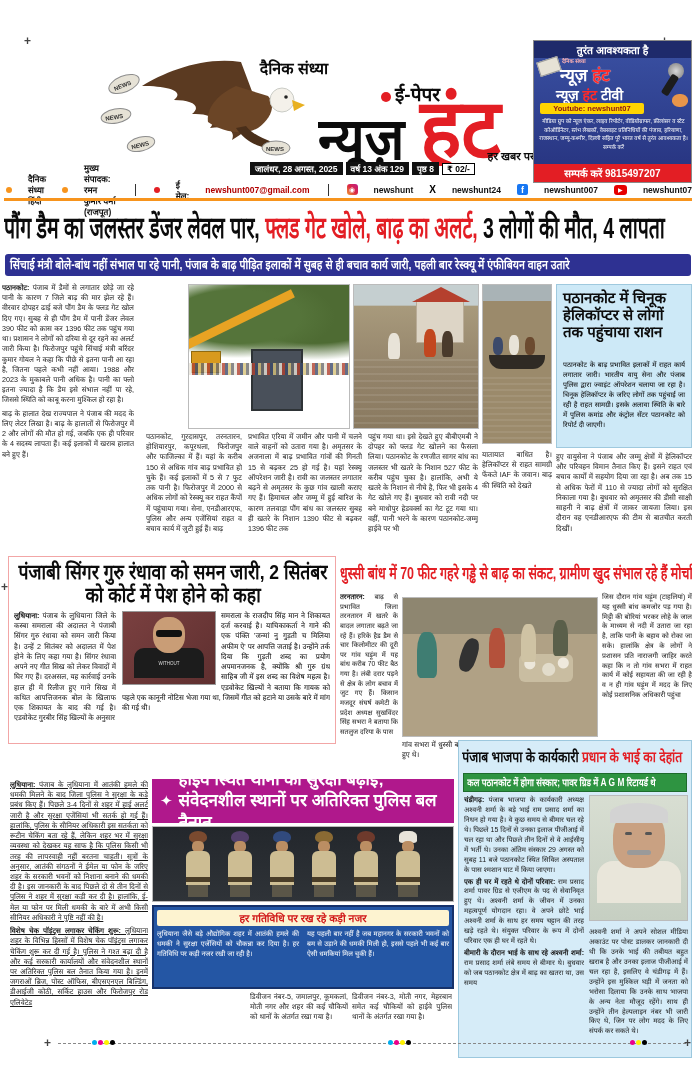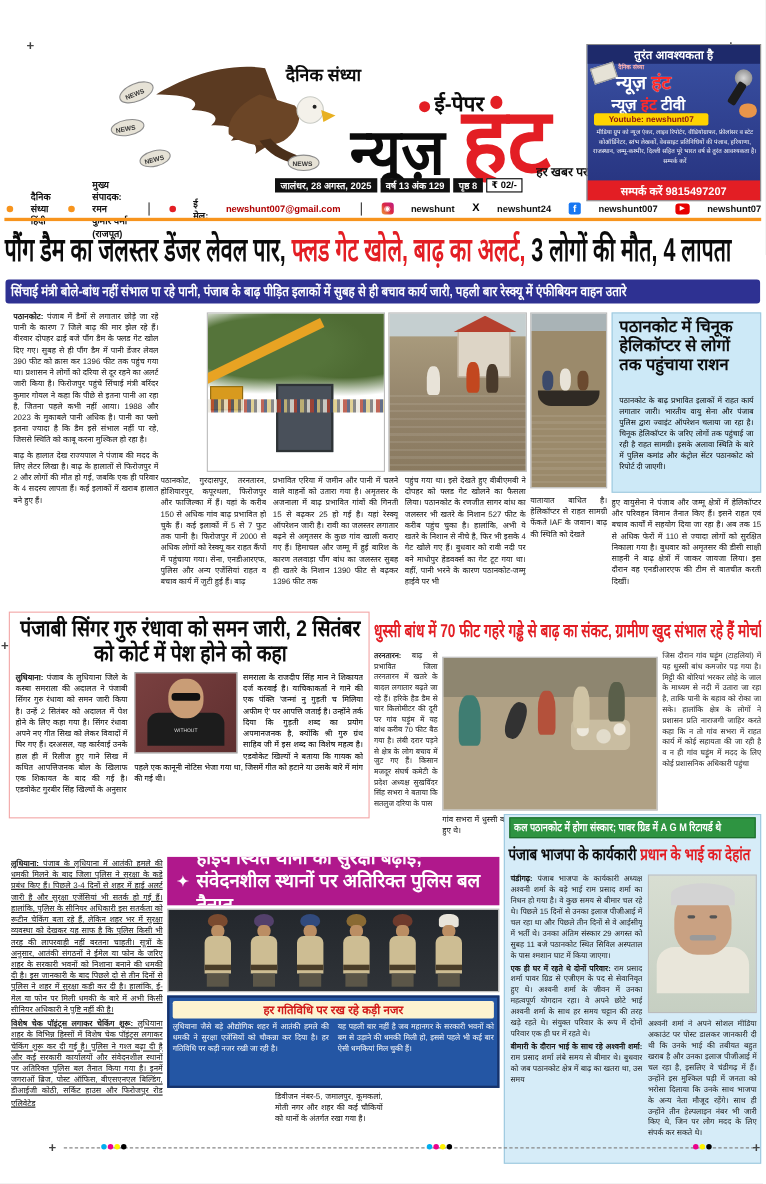--- a/index.html
+++ b/index.html
@@ -131,21 +131,21 @@
   <div class="abs" style="left:4px;top:210px;width:688px;height:42px;overflow:hidden;">
     <div class="sq" style="width:1060px;transform:scaleX(.65);font-size:30px;font-weight:bold;line-height:1.2;text-align:left;">
       <span style="color:#0b0b0b;">पौंग डैम का जलस्तर डेंजर लेवल पार, </span><span style="color:#e31e24;">फ्लड गेट खोले, बाढ़ का अलर्ट,</span><span style="color:#0b0b0b;"> 3 लोगों की मौत, 4 लापता</span>
     </div>
   </div>
 
   <div class="abs" style="left:5px;top:254px;width:686px;height:22px;background:#2e3192;border-radius:3px;overflow:hidden;">
     <div class="sq" style="width:810px;transform:scaleX(.845);color:#fff;font-weight:bold;font-size:12.5px;line-height:22px;padding-left:6px;">सिंचाई मंत्री बोले-बांध नहीं संभाल पा रहे पानी,  पंजाब के बाढ़ पीड़ित इलाकों में सुबह से ही बचाव कार्य जारी,  पहली बार रेस्क्यू में एंफीबियन वाहन उतारे</div>
   </div>
 
-  <div class="body-text" style="left:12px;top:283px;width:132px;height:316px;">
+  <div class="body-text" style="left:2px;top:283px;width:132px;height:316px;">
     <b>पठानकोट:</b>
     <span>पंजाब में डैमों से लगातार छोड़े जा रहे पानी के कारण 7 जिले बाढ़ की मार झेल रहे हैं। वीरवार दोपहर ढाई बजे पौंग डैम के फ्लड गेट खोल दिए गए। सुबह से ही पौंग डैम में पानी डेंजर लेवल 390 फीट को क्रास कर 1396 फीट तक पहुंच गया था। प्रशासन ने लोगों को दरिया से दूर रहने का अलर्ट जारी किया है। फिरोजपुर पहुंचे सिंचाई मंत्री बरिंदर कुमार गोयल ने कहा कि पीछे से इतना पानी आ रहा है, जितना पहले कभी नहीं आया। 1988 और 2023 के मुकाबले पानी अधिक है। पानी का फ्लो इतना ज्यादा है कि डैम इसे संभाल नहीं पा रहे, जिससे स्थिति को काबू करना मुश्किल हो रहा है।</span>
     <span style="display:block;margin-top:3px;">बाढ़ के हालात देख राज्यपाल ने पंजाब की मदद के लिए लेटर लिखा है। बाढ़ के हालातों से फिरोजपुर में 2 और लोगों की मौत हो गई, जबकि एक ही परिवार के 4 सदस्य लापता हैं। कई इलाकों में खराब हालात बने हुए हैं।</span>
   </div>
 
   <div class="photo" style="left:188px;top:284px;width:162px;height:145px;background:linear-gradient(180deg,#8fa869 0%,#76955a 42%,#99876​0 60%,#9c8a60 62%,#7d6a48 100%);">
     <div style="position:absolute;inset:0 0 45% 0;background:radial-gradient(ellipse at 30% 40%,#55743a 0 40%,transparent 62%),radial-gradient(ellipse at 78% 28%,#4e6b33 0 45%,transparent 66%);"></div>
     <div style="position:absolute;left:-10px;top:30px;width:120px;height:9px;background:#e8a323;transform:rotate(-26deg);"></div>
     <div style="position:absolute;left:2px;top:66px;width:28px;height:20px;background:#d89a1e;border:1px solid #8f6a10;"></div>
     <div style="position:absolute;left:62px;top:64px;width:48px;height:58px;background:#49505a;border:2px solid #2e3336;"></div>
@@ -281,29 +281,30 @@
 
   <div class="abs" style="left:152px;top:905px;width:302px;height:84px;background:#2456a4;border:2px solid #16326b;box-sizing:border-box;padding:3px;overflow:hidden;">
     <div style="background:#fdf3d0;color:#d11a1a;font-size:10.5px;font-weight:bold;text-align:center;border-radius:2px;padding:1px 0;margin-bottom:3px;">हर गतिविधि पर रख रहे कड़ी नजर</div>
     <div style="display:flex;gap:8px;color:#fff;">
       <div style="flex:1;font-size:6.9px;line-height:1.45;text-align:justify;">लुधियाना जैसे बड़े औद्योगिक शहर में आतंकी हमले की धमकी ने सुरक्षा एजेंसियों को चौकन्ना कर दिया है। हर गतिविधि पर कड़ी नजर रखी जा रही है।</div>
       <div style="flex:1;font-size:6.9px;line-height:1.45;text-align:justify;">यह पहली बार नहीं है जब महानगर के सरकारी भवनों को बम से उड़ाने की धमकी मिली हो, इससे पहले भी कई बार ऐसी धमकियां मिल चुकी हैं।</div>
     </div>
   </div>
 
   <div class="body-text" style="left:250px;top:992px;width:98px;height:62px;">डिवीजन नंबर-5, जमालपुर, कूमकलां, मोती नगर और शहर की कई चौकियों को थानों के अंतर्गत रखा गया है।</div>
+  <div class="body-text" style="left:352px;top:992px;width:100px;height:62px;">डिवीजन नंबर-3, मोती नगर, मेहरबान समेत कई चौकियों को हाईवे पुलिस थानों के अंतर्गत रखा गया है।</div>
 
   <div class="abs" style="left:458px;top:740px;width:234px;height:318px;background:#d6ecf8;border:1px solid #9cc8de;box-sizing:border-box;overflow:hidden;">
-    <div style="margin:2px 4px;background:#2e9441;border:1px solid #1d6b2c;height:17px;overflow:hidden;">
-      <div class="sq" style="width:268px;transform:scaleX(.835);color:#fff;font-size:10px;font-weight:bold;line-height:17px;padding-left:4px;">कल पठानकोट में होगा संस्कार; पावर ग्रिड में A G M रिटायर्ड थे</div>
-    </div>
     <div style="height:28px;overflow:hidden;margin-top:2px;">
       <div class="sq" style="width:286px;transform:scaleX(.81);font-size:15px;font-weight:bold;line-height:28px;padding-left:4px;">
         <span style="color:#0b0b0b;">पंजाब भाजपा के कार्यकारी </span><span style="color:#e31e24;">प्रधान के भाई का देहांत</span>
       </div>
+    </div>
+    <div style="margin:2px 4px;background:#2e9441;border:1px solid #1d6b2c;height:17px;overflow:hidden;">
+      <div class="sq" style="width:268px;transform:scaleX(.835);color:#fff;font-size:10px;font-weight:bold;line-height:17px;padding-left:4px;">कल पठानकोट में होगा संस्कार; पावर ग्रिड में A G M रिटायर्ड थे</div>
     </div>
     <div class="body-text" style="left:5px;top:54px;width:120px;height:258px;font-size:7px;">
       <b>चंडीगढ़:</b>
       <span>पंजाब भाजपा के कार्यकारी अध्यक्ष अश्वनी शर्मा के बड़े भाई राम प्रसाद शर्मा का निधन हो गया है। वे कुछ समय से बीमार चल रहे थे। पिछले 15 दिनों से उनका इलाज पीजीआई में चल रहा था और पिछले तीन दिनों से वे आईसीयू में भर्ती थे। उनका अंतिम संस्कार 29 अगस्त को सुबह 11 बजे पठानकोट स्थित सिविल अस्पताल के पास श्मशान घाट में किया जाएगा।</span>
       <span style="display:block;margin-top:2px;"><b>एक ही घर में रहते थे दोनों परिवार:</b> <span>राम प्रसाद शर्मा पावर ग्रिड से एजीएम के पद से सेवानिवृत हुए थे। अश्वनी शर्मा के जीवन में उनका महत्वपूर्ण योगदान रहा। वे अपने छोटे भाई अश्वनी शर्मा के साथ हर समय चट्टान की तरह खड़े रहते थे। संयुक्त परिवार के रूप में दोनों परिवार एक ही घर में रहते थे।</span></span>
       <span style="display:block;margin-top:2px;"><b>बीमारी के दौरान भाई के साथ रहे अश्वनी शर्मा:</b> <span>राम प्रसाद शर्मा लंबे समय से बीमार थे। बुधवार को जब पठानकोट क्षेत्र में बाढ़ का खतरा था, उस समय</span></span>
     </div>
     <div class="photo" style="left:130px;top:54px;width:99px;height:126px;background:linear-gradient(180deg,#d8ded2,#c6cfc2);">
       <div style="position:relative;width:52px;height:60px;background:#c9a182;border-radius:46% 46% 40% 40%;margin:12px auto 0;">
         <div style="position:absolute;top:-5px;left:-3px;right:-3px;height:20px;background:#d3d3d3;border-radius:50% 50% 0 0;"></div>

